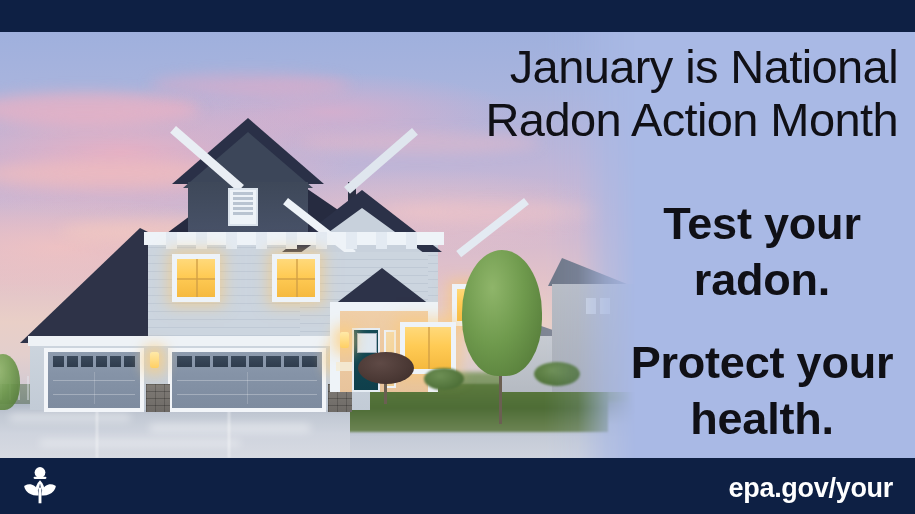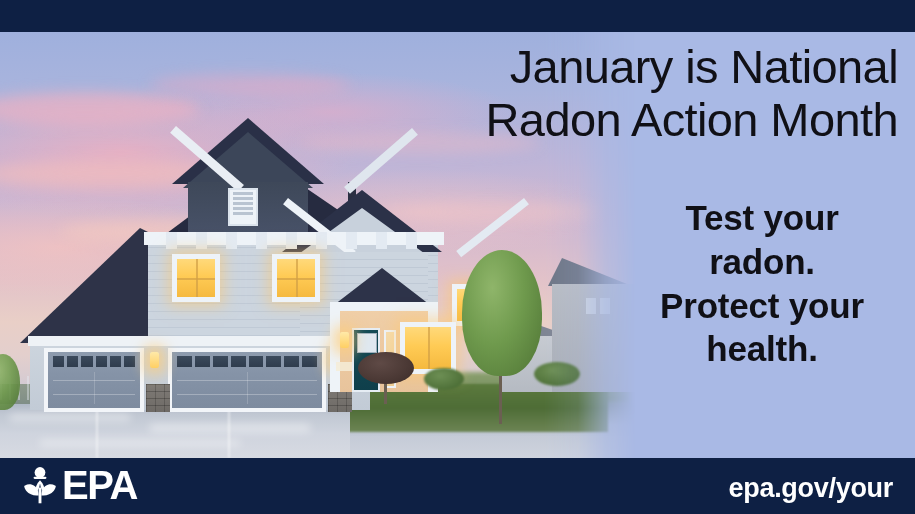--- a/index.html
+++ b/index.html
@@ -488,26 +488,26 @@
   }
   .headline .l2 { display: block; text-align: right; }
 
   .subcopy {
     position: absolute;
     left: 612px; top: 196px;
     width: 300px;
     z-index: 30;
     text-align: center;
     color: #101016;
-    font-size: 35px;
+    font-size: 45px;
     font-weight: bold;
     line-height: 1.25;
     letter-spacing: -0.2px;
   }
-  .subcopy .block2 { }
+  .subcopy .block2 { margin-top: 26px; }
 
   
   .bottom-bar {
     position: absolute;
     left: 0; top: 458px;
     width: 915px;
     height: 56px;
     background: #0e2044;
     z-index: 40;
   }
@@ -705,18 +705,17 @@
       <svg class="epa-seal" viewBox="0 0 100 106" aria-hidden="true">
         <circle cx="50" cy="18" r="15" fill="#ffffff"></circle>
         <rect x="32" y="30" width="36" height="6" rx="3" fill="#ffffff"></rect>
         <path d="M50 38 C50 38 36 44 32 58 C28 72 36 84 50 92 C64 84 72 72 68 58 C64 44 50 38 50 38 Z" fill="#0e2044"></path>
         <path d="M50 40 C40 50 36 62 38 74 C44 70 49 60 50 48 Z" fill="#ffffff"></path>
         <path d="M50 40 C60 50 64 62 62 74 C56 70 51 60 50 48 Z" fill="#ffffff"></path>
         <path d="M6 56 C6 56 14 48 28 52 C42 56 46 70 46 82 C34 84 20 80 12 70 C6 62 6 56 6 56 Z" fill="#ffffff"></path>
         <path d="M94 56 C94 56 86 48 72 52 C58 56 54 70 54 82 C66 84 80 80 88 70 C94 62 94 56 94 56 Z" fill="#ffffff"></path>
         <rect x="46" y="60" width="8" height="44" fill="#ffffff"></rect>
       </svg>
-      <span class="epa-word">EPA</span>
     </div>
     <div class="epa-url">epa.gov/your</div>
   </div>
 
 </div>
 
 </body></html>

